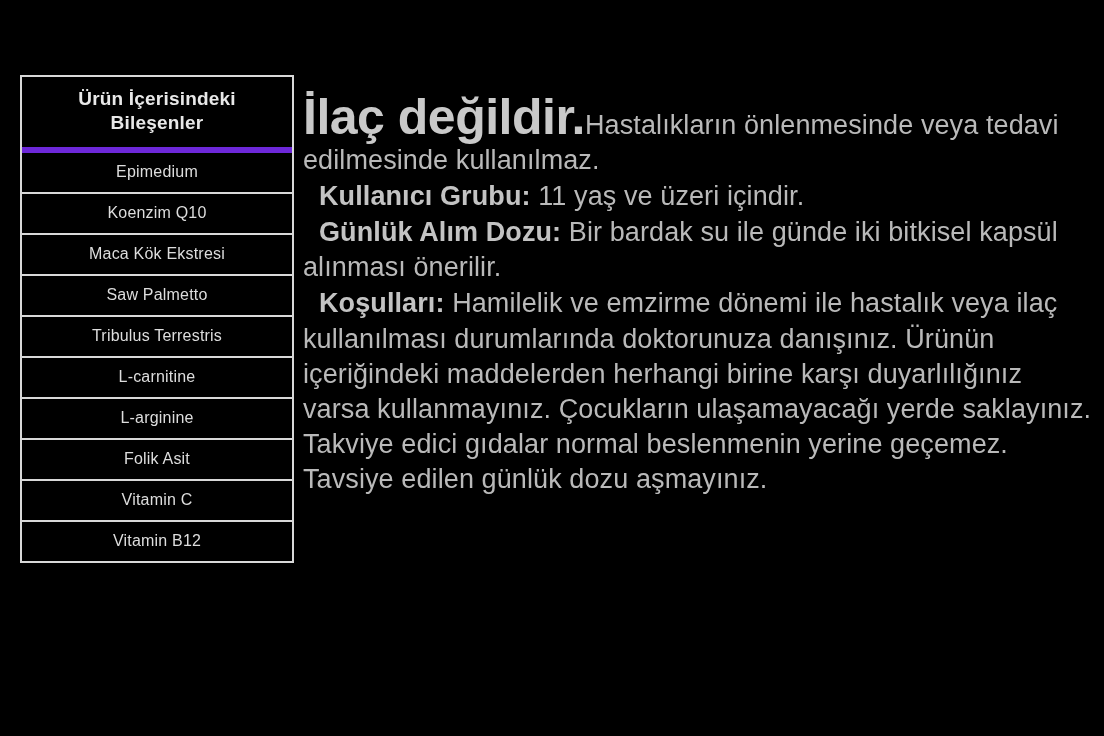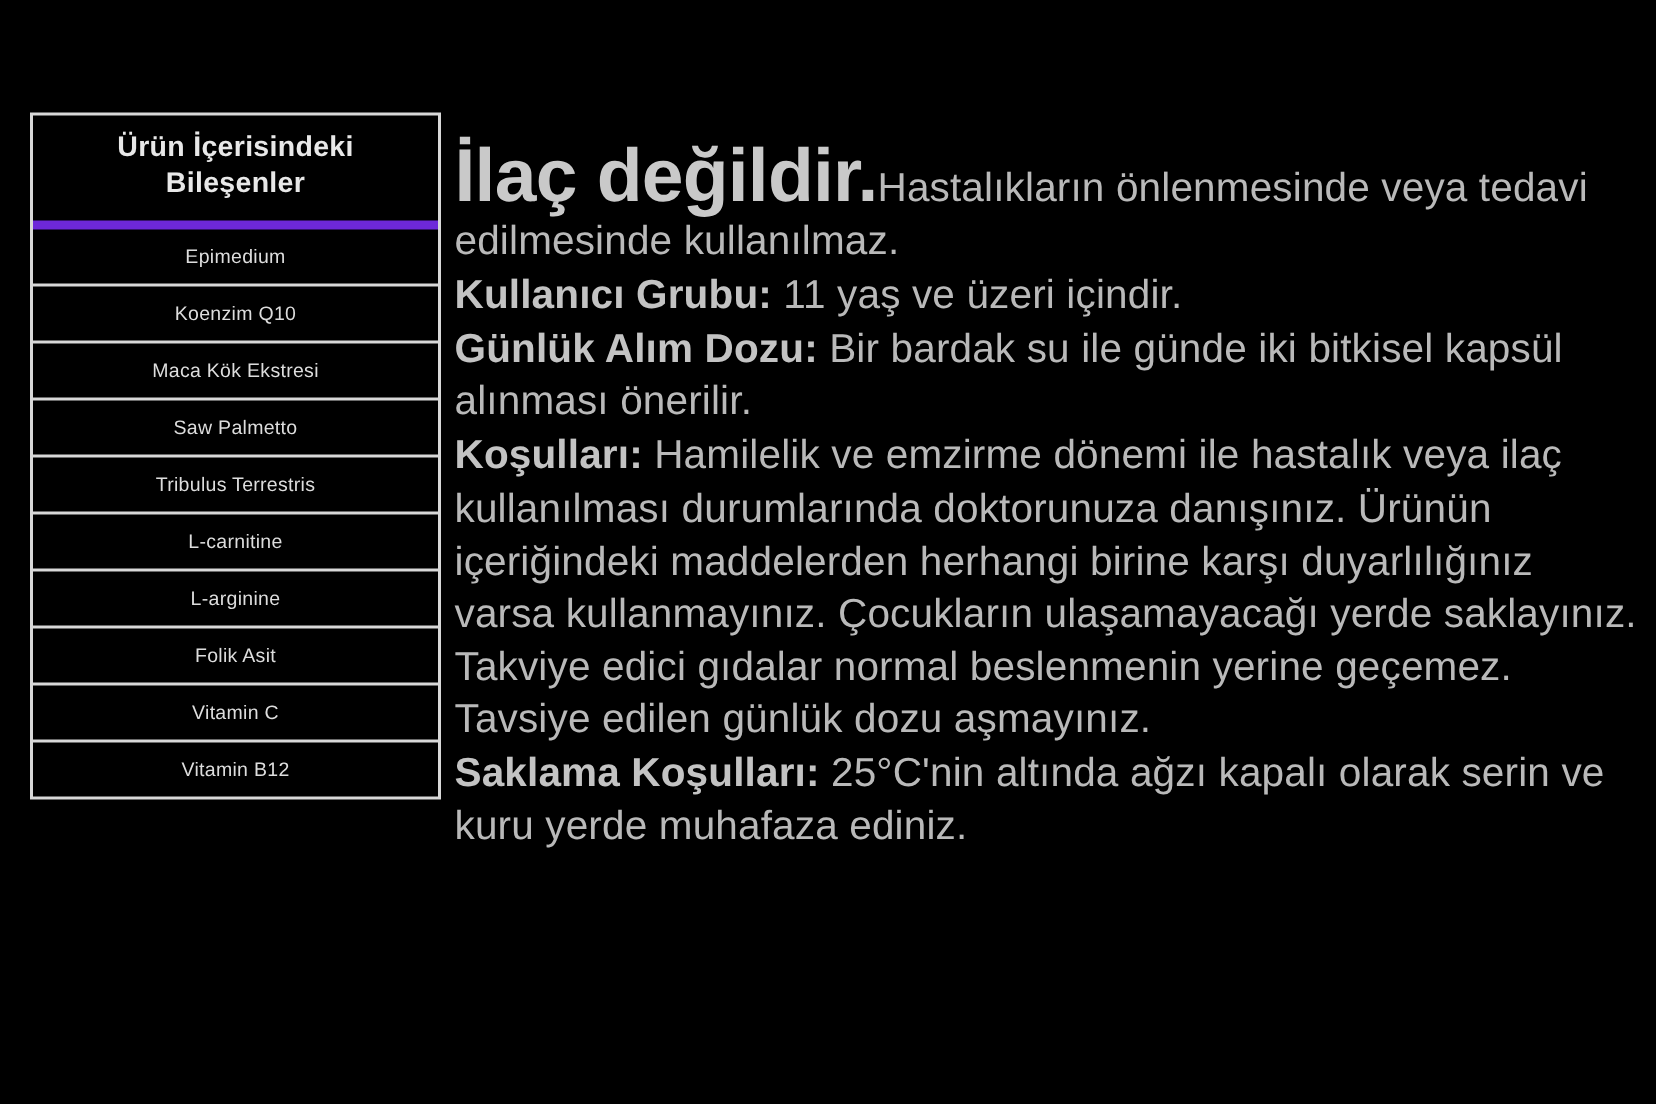--- a/index.html
+++ b/index.html
@@ -35,21 +35,21 @@
     font-size: 19px;
     font-weight: bold;
     text-align: center;
     line-height: 1.25;
     padding: 10px 8px 12px 8px;
     border-bottom: 6px solid #6d28d9;
     letter-spacing: 0.2px;
   }
   .ing-row {
     color: #dddddd;
-    font-size: 13px;
+    font-size: 16px;
     text-align: center;
     padding: 10px 8px 11px 8px;
     border-bottom: 2px solid #d8d8d8;
     letter-spacing: 0.2px;
   }
   .ing-row:last-child {
     border-bottom: none;
   }
 
   
@@ -78,20 +78,21 @@
   }
   .lead-rest {
     font-size: 27px;
     font-weight: normal;
     color: #b9b9b9;
     vertical-align: baseline;
   }
   .lbl {
     font-weight: bold;
     color: #c3c3c3;
+    margin-left: 16px;
   }
   .para {
     margin-top: 2px;
   }
 </style>
 </head>
 <body>
 
 <div class="page">
 
@@ -107,16 +108,15 @@
     <div class="ing-row">Folik Asit</div>
     <div class="ing-row">Vitamin C</div>
     <div class="ing-row">Vitamin B12</div>
   </div>
 
   <div class="info-block">
     <p class="lead-wrap"><span class="lead">İlaç değildir.</span><span class="lead-rest">Hastalıkların önlenmesinde veya tedavi edilmesinde kullanılmaz.</span></p>
     <p class="para"><span class="lbl">Kullanıcı Grubu:</span><span> 11 yaş ve üzeri içindir.</span></p>
     <p class="para"><span class="lbl">Günlük Alım Dozu:</span><span> Bir bardak su ile günde iki bitkisel kapsül alınması önerilir.</span></p>
     <p class="para"><span class="lbl">Koşulları:</span><span> Hamilelik ve emzirme dönemi ile hastalık veya ilaç kullanılması durumlarında doktorunuza danışınız. Ürünün içeriğindeki maddelerden herhangi birine karşı duyarlılığınız varsa kullanmayınız. Çocukların ulaşamayacağı yerde saklayınız. Takviye edici gıdalar normal beslenmenin yerine geçemez. Tavsiye edilen günlük dozu aşmayınız.</span></p>
-    <p class="para"><span class="lbl">Saklama Koşulları:</span><span> 25°C'nin altında ağzı kapalı olarak serin ve kuru yerde muhafaza ediniz.</span></p>
   </div>
 
 </div>
 
 </body></html>

